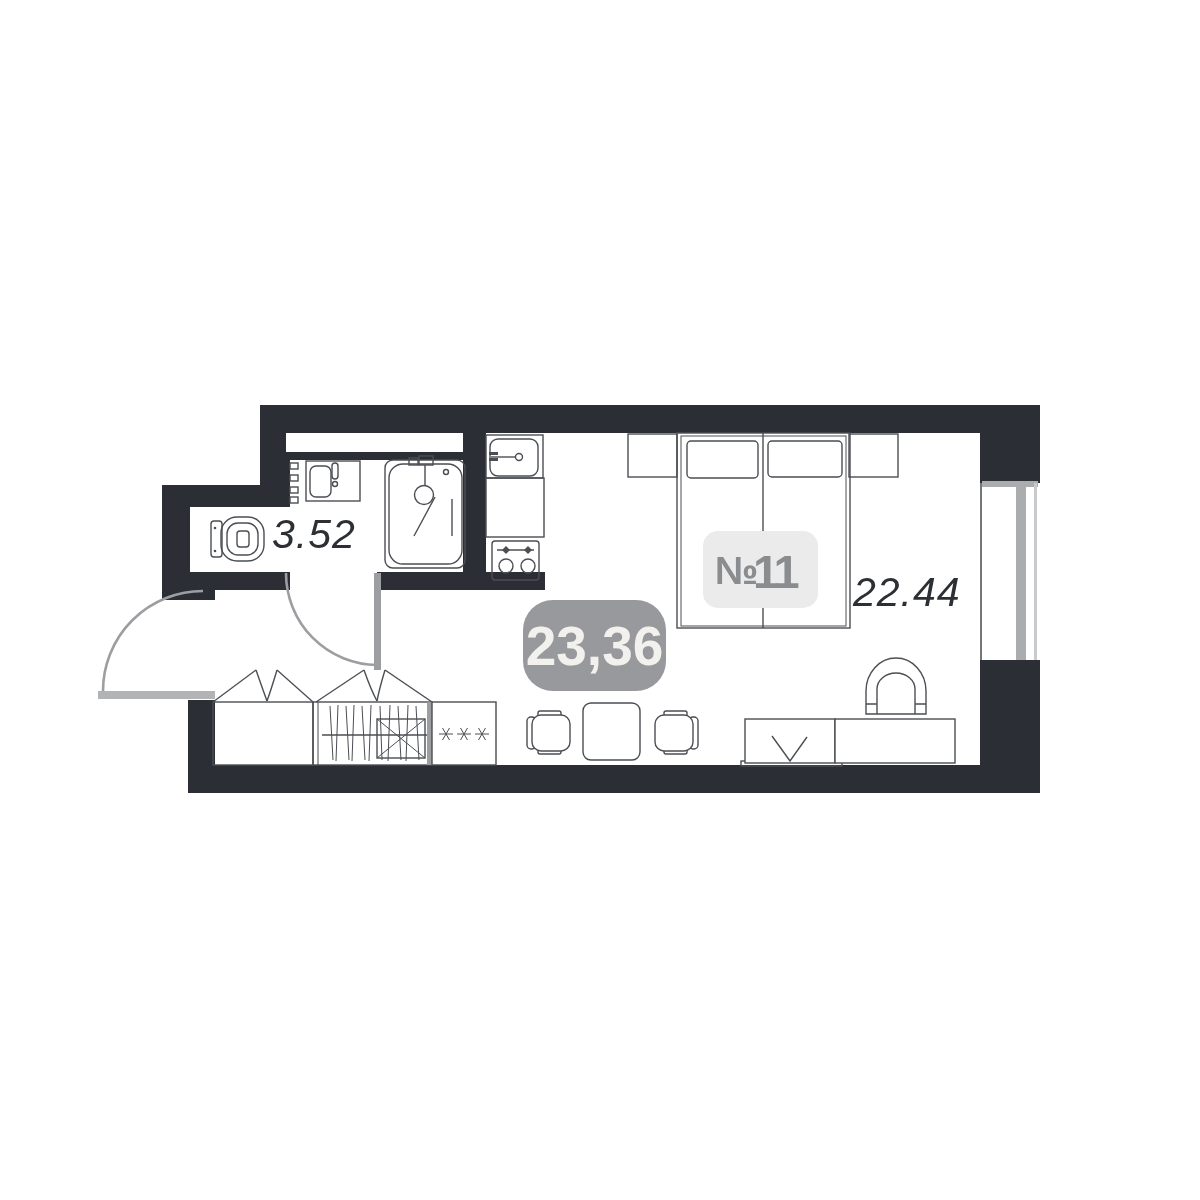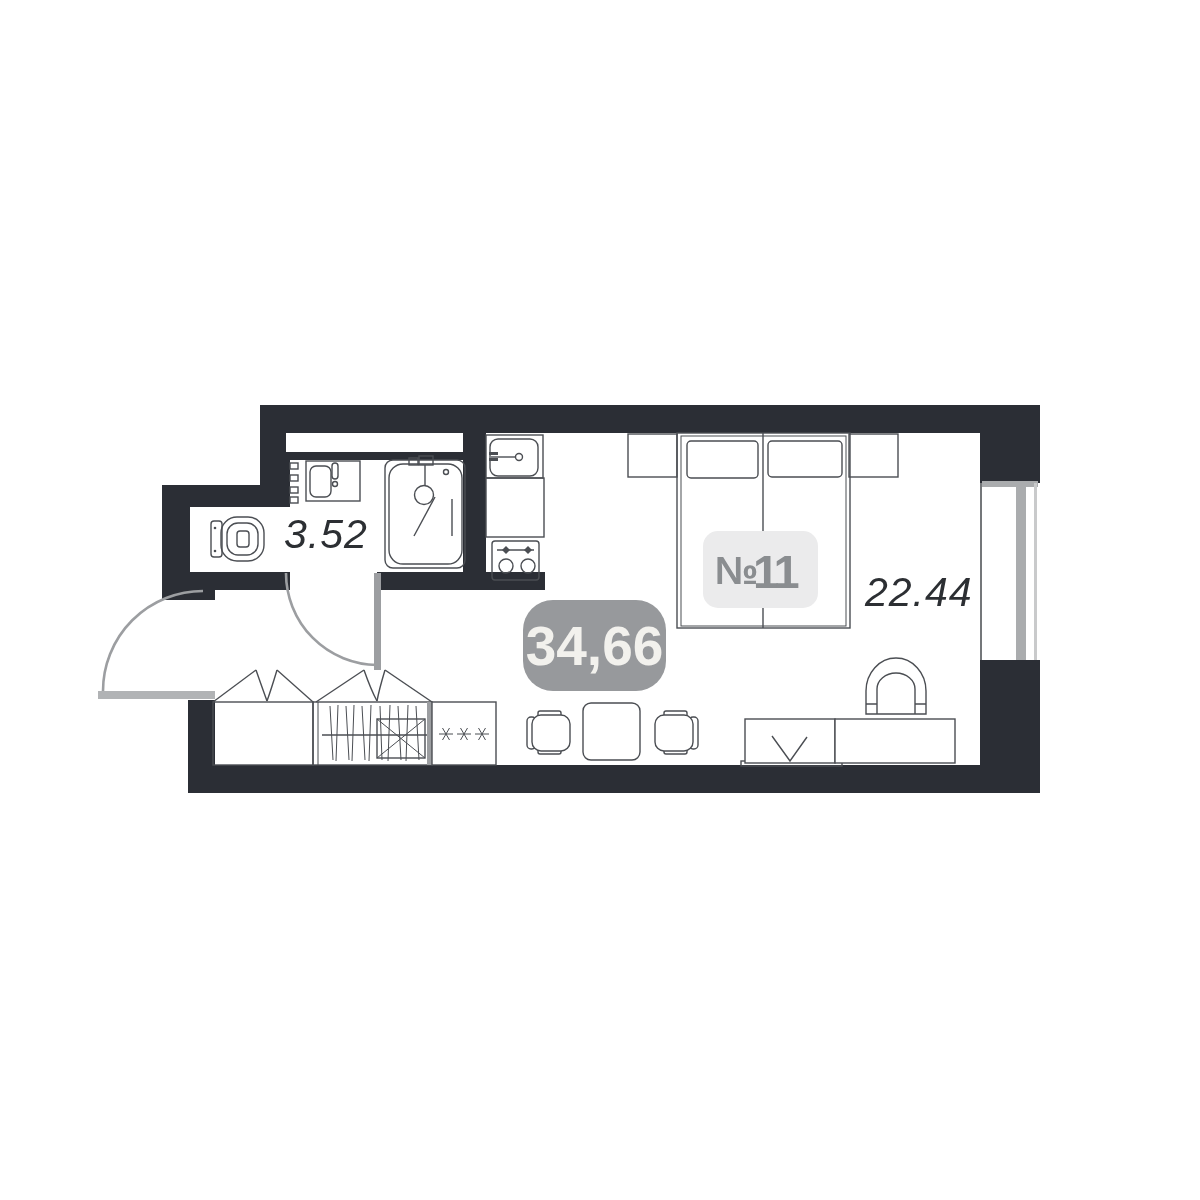--- a/index.html
+++ b/index.html
@@ -10,21 +10,21 @@
   .white{fill:#ffffff;}
   .ln{fill:none;stroke:var(--line);stroke-width:1.4;}
   .lnt{fill:none;stroke:var(--line);stroke-width:1;}
   .lnf{fill:#ffffff;stroke:var(--line);stroke-width:1.4;}
   .fillmark{fill:var(--line);stroke:none;}
   .door-arc{fill:none;stroke:var(--door);stroke-width:2.6;}
   .door-leaf{fill:var(--door);}
   .entry-leaf{fill:var(--entry_door);}
   .frame{fill:var(--window_frame);}
   .label{position:absolute;font-style:italic;font-weight:400;
-         color:var(--area_label_text);font-size:41px;letter-spacing:1px;white-space:nowrap;margin-left:12px;}
+         color:var(--area_label_text);font-size:41px;letter-spacing:1px;white-space:nowrap;}
   #unit-badge{position:absolute;left:703px;top:531px;width:115px;height:77px;
               background:var(--unit_badge_bg);border-radius:15px;}
   #unit-badge .numero{position:absolute;left:12px;bottom:15px;font-size:39px;font-weight:700;
               color:var(--unit_badge_text);}
   #unit-badge .unit-num{position:absolute;left:50px;bottom:9px;font-size:47px;font-weight:800;
               letter-spacing:-3px;color:var(--unit_badge_text);}
   #total-badge{position:absolute;left:523px;top:600px;width:143px;height:91px;
               background:var(--total_badge_bg);border-radius:30px;
               display:flex;align-items:center;justify-content:center;}
   #total-badge .total-num{font-size:55px;font-weight:800;color:var(--total_badge_text);
@@ -199,16 +199,16 @@
   <div class="label" style="left:272px;top:511px;">3.52</div>
 
   <div class="label" style="left:853px;top:569px;">22.44</div>
 
   <div id="unit-badge">
     <span class="numero">№</span>
     <span class="unit-num">11</span>
   </div>
 
   <div id="total-badge">
-    <span class="total-num">34,66</span>
+    <span class="total-num">23,36</span>
   </div>
 
 </div>
 
 </body></html>

